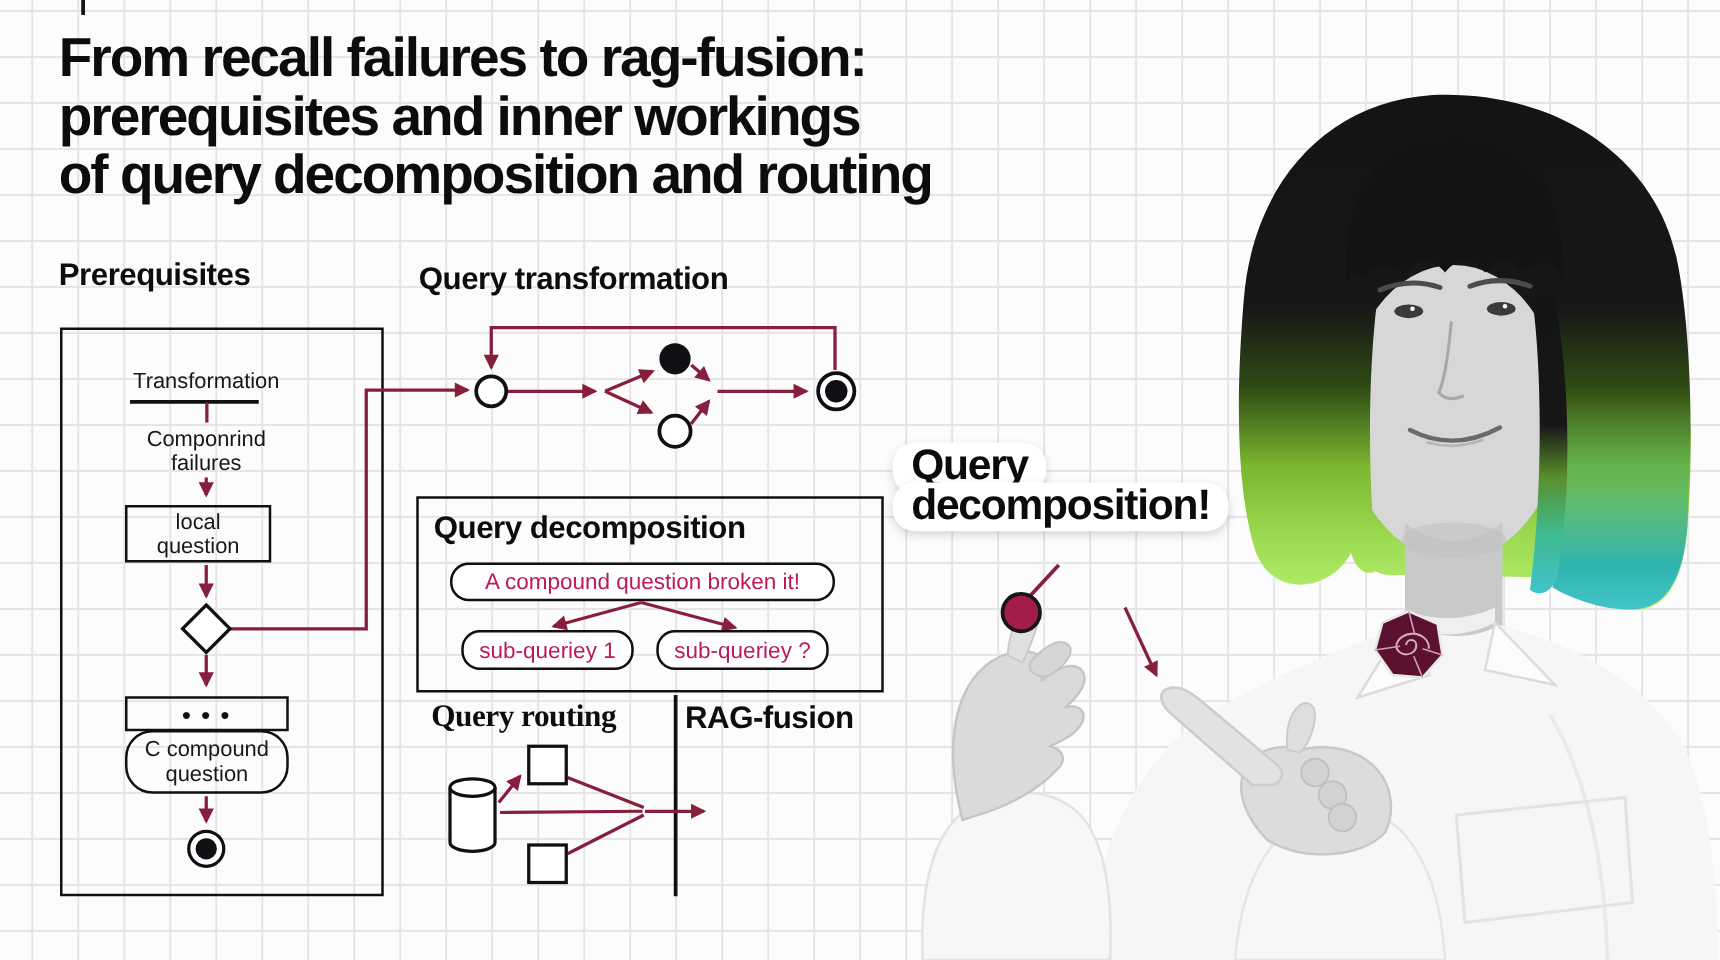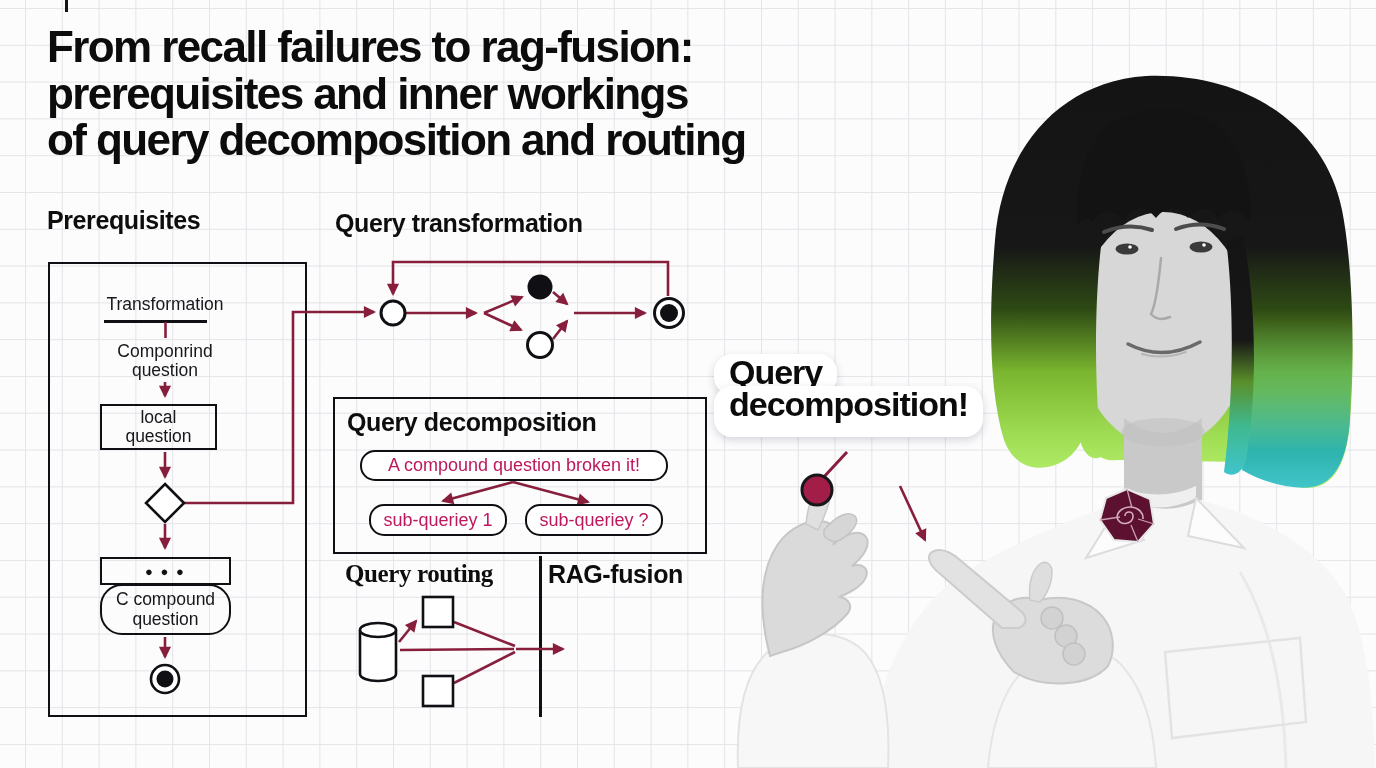--- a/index.html
+++ b/index.html
@@ -31,41 +31,41 @@
   }
   .rule { background:#101014; }
   svg.overlay { position:absolute; left:0; top:0; z-index:2; }
   .label { z-index:3; }
   .callout { left:714px; top:354px; width:292px; text-align:left; z-index:5; }
   .callout .l {
     display:inline-block; background:#fff; border-radius:18px; padding:1px 15px 4px;
     font-size:34px; font-weight:700; letter-spacing:-1px; line-height:1.05; color:#0b0b0b;
     box-shadow:0 3px 8px rgba(40,40,60,0.18);
   }
-  .callout .l2 { margin-top:-9px; padding-bottom:15px; }
+  .callout .l2 { margin-top:-9px; padding-bottom:3px; }
 </style>
 </head>
 <body>
 
 <div class="canvas">
 
   <div class="abs" style="left:65px; top:0; width:3px; height:12px; background:#141414;"></div>
 
   <div class="abs title pre label"><span class="pre">From recall failures to rag-fusion:
 prerequisites and inner workings
 of query decomposition and routing</span></div>
 
   <div class="abs h2 label" style="left:47px; top:206px;">Prerequisites</div>
 
   <div class="abs bbox" style="left:48px; top:262px; width:259px; height:455px;"></div>
 
   <div class="abs flowtext label" style="left:95px; top:295px; width:140px;">Transformation</div>
   <div class="abs rule" style="left:104px; top:320px; width:103px; height:3px;"></div>
   <div class="abs flowtext pre label" style="left:95px; top:342px; width:140px;">Componrind
-question</div>
+failures</div>
   <div class="abs bbox flex flowtext pre label" style="left:100px; top:404px; width:117px; height:46px;">local
 question</div>
   <div class="abs bbox flex label" style="left:100px; top:557px; width:131px; height:28px; font-size:13px; letter-spacing:2px; color:#111;">● ● ●</div>
   <div class="abs bbox flex flowtext pre label" style="left:100px; top:584px; width:131px; height:51px;border-radius:22px;">C compound
 question</div>
 
   <div class="abs h2 label" style="left:335px; top:209px;">Query transformation</div>
 
   <div class="abs bbox" style="left:333px; top:397px; width:374px; height:157px;"></div>
   <div class="abs h2 label" style="left:347px; top:408px;">Query decomposition</div>

